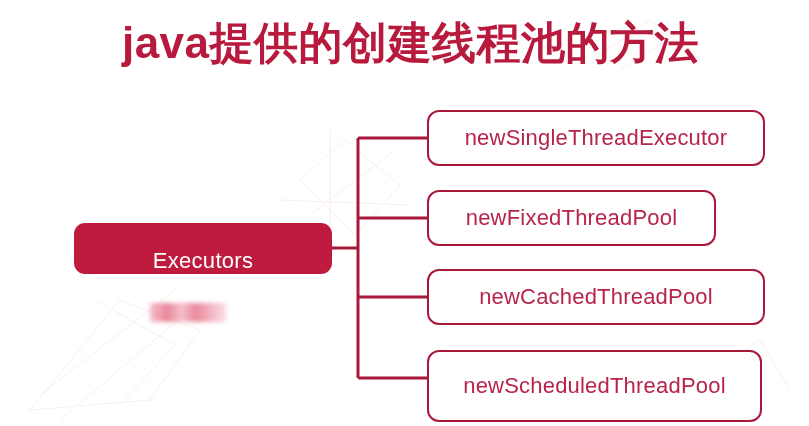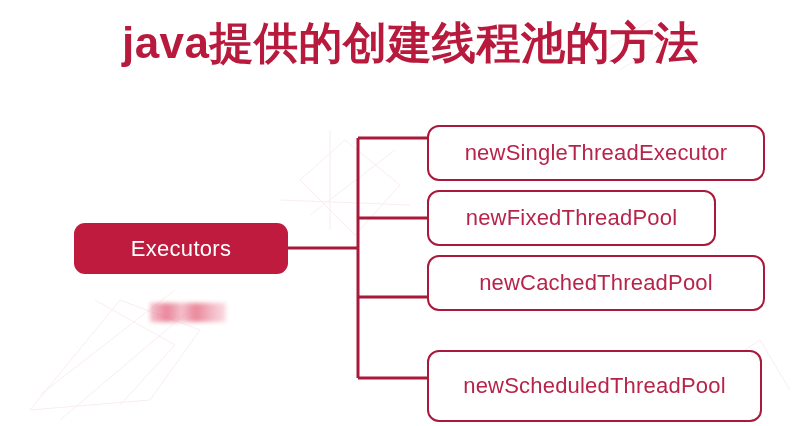--- a/index.html
+++ b/index.html
@@ -48,26 +48,26 @@
     left: 0; top: 0;
     width: 809px; height: 426px;
     pointer-events: none;
   }
 
   
   .root-node {
     position: absolute;
     left: 74px;
     top: 223px;
-    width: 214px;
+    width: 258px;
     height: 51px;
     background: #BE1B3F;
     border-radius: 11px;
     display: flex;
-    align-items: center;
+    align-items: flex-end;
     justify-content: center;
     box-sizing: border-box;
   }
   .root-node-label {
     color: #ffffff;
     font-size: 22px;
     font-weight: normal;
     letter-spacing: 0.3px;
     white-space: nowrap;
   }
@@ -84,23 +84,23 @@
     box-sizing: border-box;
   }
   .child-node-label {
     color: #B8234A;
     font-size: 22px;
     font-weight: normal;
     letter-spacing: 0.2px;
     white-space: nowrap;
   }
 
-  .node-0 { left: 427px; top: 110px; width: 338px; height: 56px; margin-top: 15px; }
+  .node-0 { left: 427px; top: 110px; width: 338px; height: 56px; }
   .node-1 { left: 427px; top: 190px; width: 289px; height: 56px; }
-  .node-2 { left: 427px; top: 255px; width: 338px; height: 56px; justify-content: center; }
+  .node-2 { left: 427px; top: 269px; width: 338px; height: 56px; justify-content: center; }
   .node-3 { left: 427px; top: 350px; width: 335px; height: 72px; }
 
   
   .redaction-blur {
     position: absolute;
     left: 150px;
     top: 303px;
     width: 76px;
     height: 19px;
     background:

